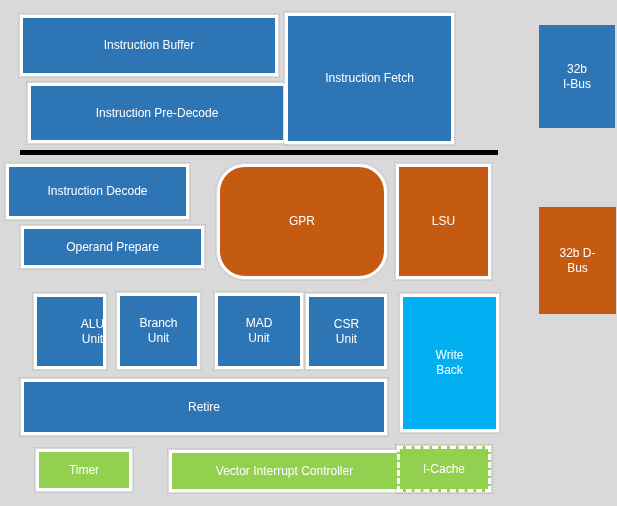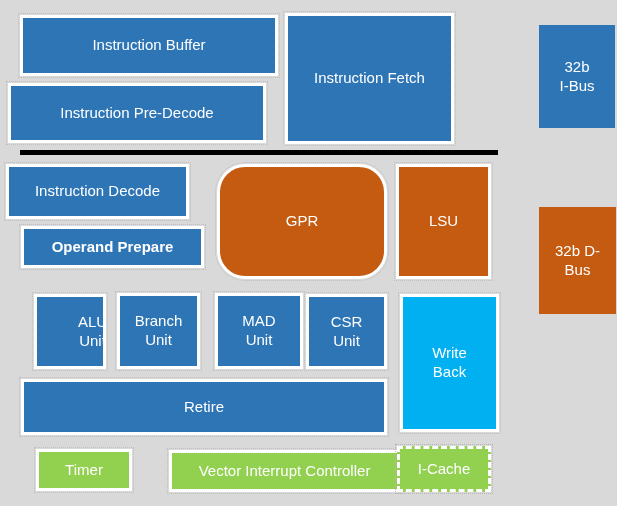--- a/index.html
+++ b/index.html
@@ -15,21 +15,21 @@
     overflow: hidden;
   }
   .box {
     position: absolute;
     box-sizing: border-box;
     display: flex;
     align-items: center;
     justify-content: center;
     text-align: center;
     color: #FFFFFF;
-    font-size: 15px;
+    font-size: 12px;
     line-height: 1.25;
   }
   .bordered {
     border: 3px solid #FFFFFF;
     outline: 1px dotted #bfbfbf;
     outline-offset: 1px;
   }
   .dashed {
     border: 3px dashed #FFFFFF;
     outline: 1px dotted #b5b5b5;
@@ -47,21 +47,21 @@
 </style>
 </head>
 <body>
 
 <div class="stage">
 
   <div class="box blue bordered" style="left:20px; top:15px; width:258px; height:61px;">
     <span class="lbl">Instruction Buffer</span>
   </div>
 
-  <div class="box blue bordered" style="left:8px; top:83px; width:258px; height:60px;justify-content:center;">
+  <div class="box blue bordered" style="left:28px; top:83px; width:258px; height:60px;justify-content:center;">
     <span class="lbl">Instruction Pre-Decode</span>
   </div>
 
   <div class="box blue bordered" style="left:285px; top:13px; width:169px; height:131px;">
     <span class="lbl">Instruction Fetch</span>
   </div>
 
   <div class="box blue" style="left:539px; top:25px; width:76px; height:103px;">
     <span>
       <span class="lbl">32b</span>
@@ -83,21 +83,21 @@
     <span class="lbl">LSU</span>
   </div>
 
   <div class="box orange" style="left:539px; top:207px; width:77px; height:107px;">
     <span>
       <span class="lbl">32b D-</span>
       <span class="lbl">Bus</span>
     </span>
   </div>
 
-  <div class="box blue bordered" style="left:21px; top:226px; width:183px; height:42px;font-weight:bold;">
+  <div class="box blue bordered" style="left:21px; top:226px; width:183px; height:42px;">
     <span class="lbl">Operand Prepare</span>
   </div>
 
   <div class="box blue bordered" style="left:34px; top:294px; width:72px; height:75px;padding-left:45px;">
     <span>
       <span class="lbl">ALU</span>
       <span class="lbl">Unit</span>
     </span>
   </div>
 

